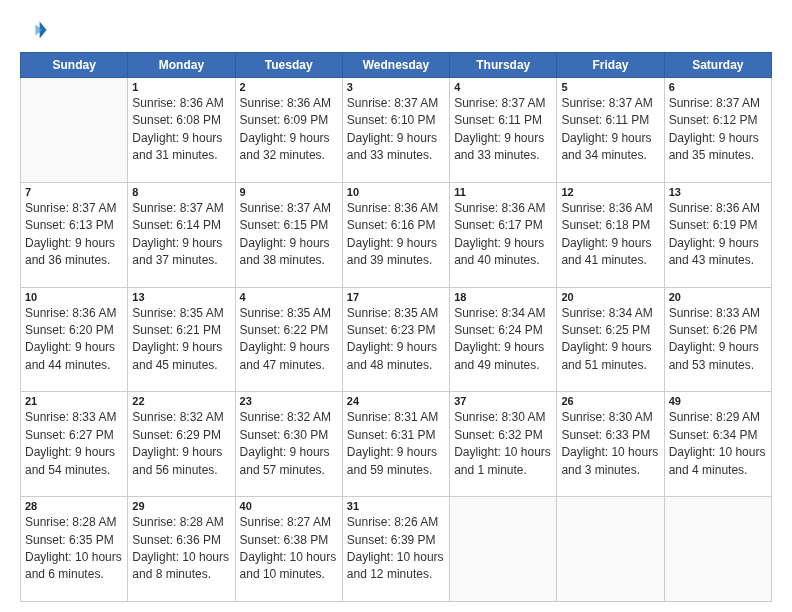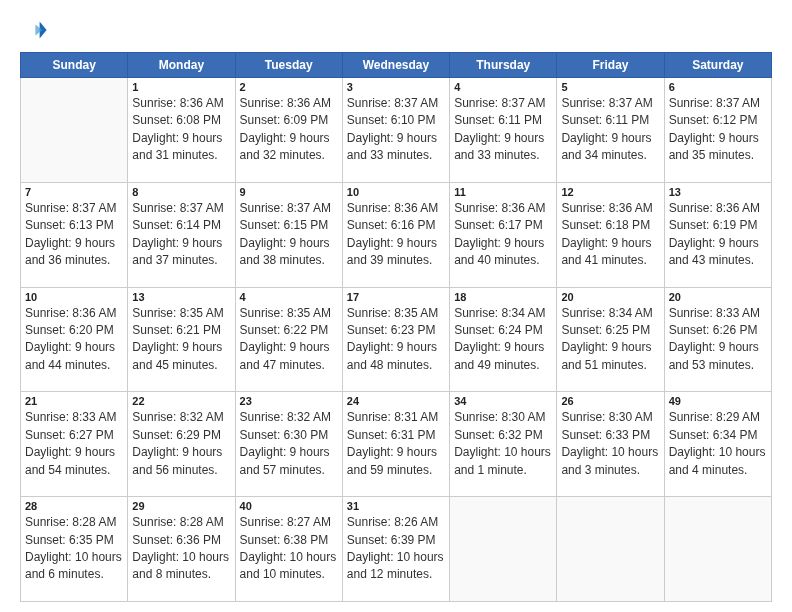--- a/index.html
+++ b/index.html
@@ -227,21 +227,21 @@
           </td>
           <td>
             <span class="day-num">23</span>
             <div class="day-info">Sunrise: 8:32 AM<br>Sunset: 6:30 PM<br>Daylight: 9 hours and 57 minutes.</div>
           </td>
           <td>
             <span class="day-num">24</span>
             <div class="day-info">Sunrise: 8:31 AM<br>Sunset: 6:31 PM<br>Daylight: 9 hours and 59 minutes.</div>
           </td>
           <td>
-            <span class="day-num">34</span>
+            <span class="day-num">37</span>
             <div class="day-info">Sunrise: 8:30 AM<br>Sunset: 6:32 PM<br>Daylight: 10 hours and 1 minute.</div>
           </td>
           <td>
             <span class="day-num">26</span>
             <div class="day-info">Sunrise: 8:30 AM<br>Sunset: 6:33 PM<br>Daylight: 10 hours and 3 minutes.</div>
           </td>
           <td>
             <span class="day-num">49</span>
             <div class="day-info">Sunrise: 8:29 AM<br>Sunset: 6:34 PM<br>Daylight: 10 hours and 4 minutes.</div>
           </td>

